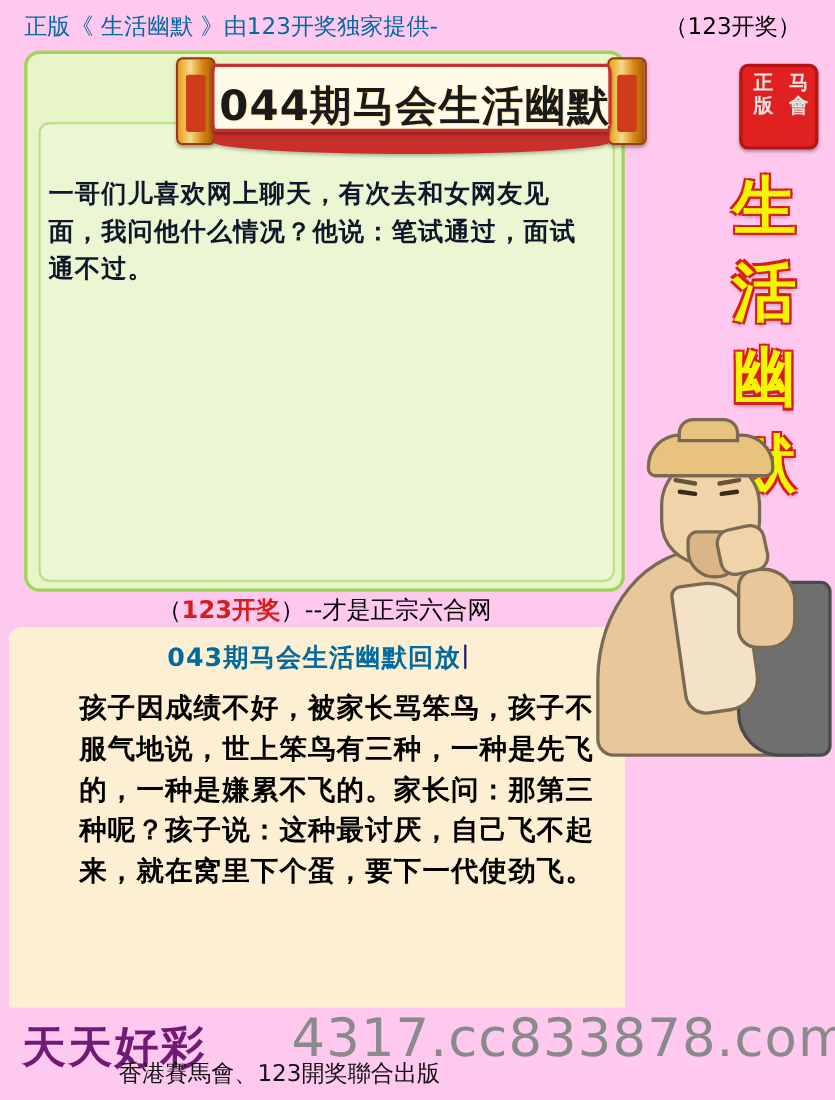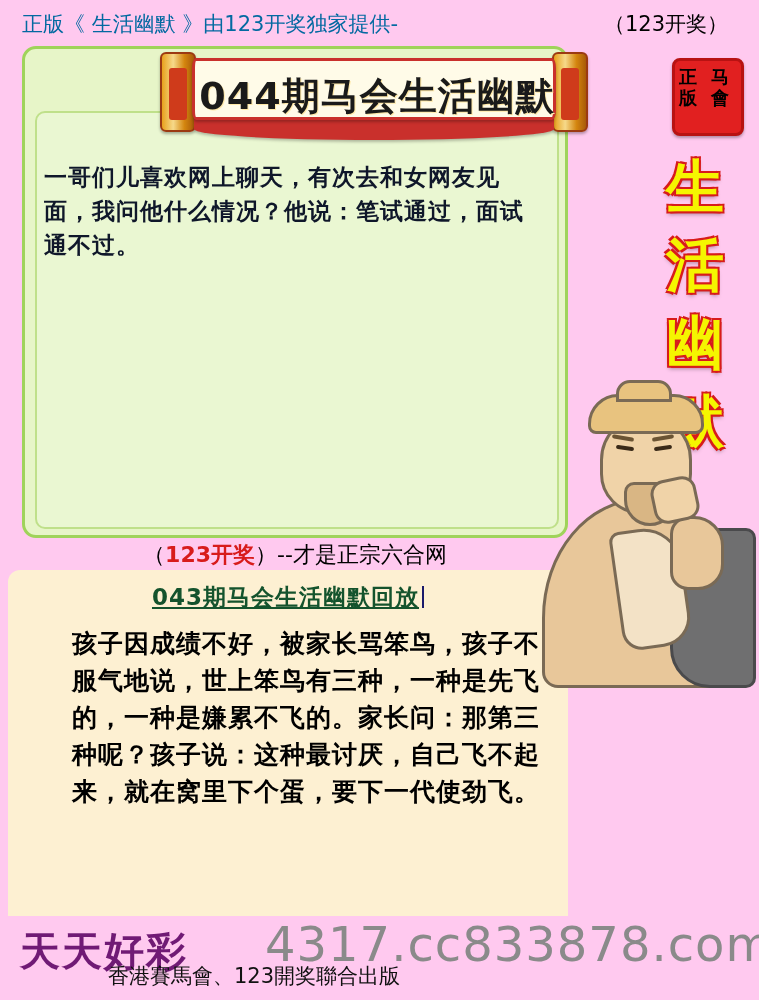--- a/index.html
+++ b/index.html
@@ -150,23 +150,22 @@
     background: #fdf0d2;
     border-radius: 12px 12px 0 0;
   }
   .lower-title {
     position: absolute;
     left: 0; top: 12px;
     width: 560px;
     text-align: center;
     font-size: 23px;
     font-weight: bold;
-    color: #14532d;
+    color: #0369a1;
     letter-spacing: 1px;
-    text-decoration: underline;
   }
   .lower-title .caret {
     display: inline-block;
     width: 2px; height: 22px;
     background: #1a1a6b;
     vertical-align: -3px;
     margin-left: 3px;
   }
   .joke-lower {
     position: absolute;
@@ -188,26 +187,26 @@
     background: #e12020;
     border: 3px solid #b81212;
     border-radius: 8px;
     box-sizing: border-box;
     box-shadow: 0 2px 3px rgba(0,0,0,0.3);
   }
   .stamp-col {
     position: absolute;
     top: 6px;
     width: 30px;
-    text-align: left;
+    text-align: center;
     font-size: 18px;
     line-height: 21px;
     font-weight: bold;
-    color: #000000;
-    font-family: Liberation Sans, sans-serif;
+    color: #e5e5e5;
+    font-family: Liberation Mono, monospace;
   }
   .stamp-col.a { left: 4px; }
   .stamp-col.b { left: 36px; }
 
   .vert-title {
     position: absolute;
     left: 640px; top: 148px;
     width: 110px;
   }
   .vert-title span {

